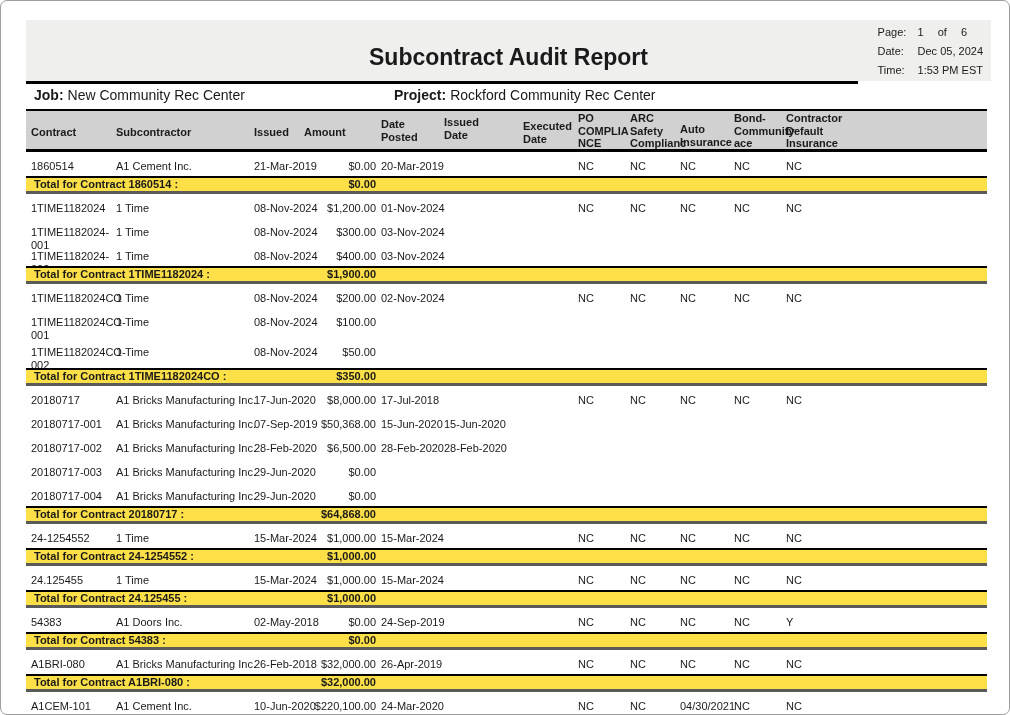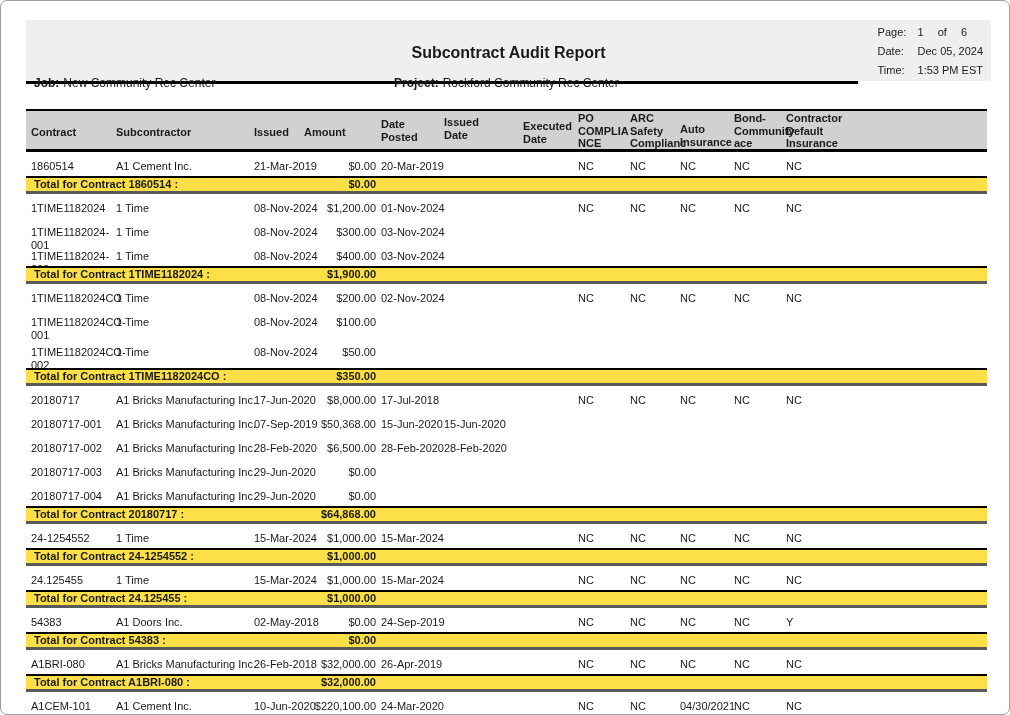--- a/index.html
+++ b/index.html
@@ -1,27 +1,27 @@
 <!DOCTYPE html>
 <html><head>
 <meta charset="utf-8">
 <style>
   html,body{margin:0;padding:0;background:#fff;}
   .page{position:relative;width:1008px;height:713px;border:1px solid #9e9e9e;border-radius:7px;
         background:#fff;overflow:hidden;font-family:"Liberation Sans",sans-serif;color:#1a1a1a;}
   
   .header-band{position:absolute;left:25px;top:19px;width:965px;height:61px;background:#efefed;}
   .band-underline{position:absolute;left:0;bottom:-3px;width:832px;height:3px;background:#000;}
-  .report-title{position:absolute;left:0;right:0;top:24px;text-align:center;font-size:16px;font-weight:bold;}
+  .report-title{position:absolute;left:0;right:0;top:24px;text-align:center;font-size:23px;font-weight:bold;}
   .page-info{position:absolute;top:3px;right:8px;font-size:11px;}
   .pi-row{display:flex;line-height:19px;}
   .pi-label{width:40px;}
   .pi-of{margin:12px 14px;}
   
-  .job-line{position:absolute;left:25px;top:75px;width:965px;height:16px;font-size:12px;}
+  .job-line{position:absolute;left:25px;top:86px;width:965px;height:16px;font-size:14px;}
   .job-field{position:absolute;top:0;white-space:nowrap;}
   .job-field.f-job{left:8px;}
   .job-field.f-project{left:368px;}
   .field-label{font-weight:bold;margin-right:4px;}
   
   .audit-table{position:absolute;left:25px;top:108px;width:961px;}
   .thead{position:relative;height:38px;background:#d1d1d1;border-top:2px solid #000;border-bottom:3px solid #000;
          font-size:11px;font-weight:bold;}
   .hcell{position:absolute;line-height:12.5px;white-space:pre-line;}
   .h-contract{left:5px;top:15px;}

